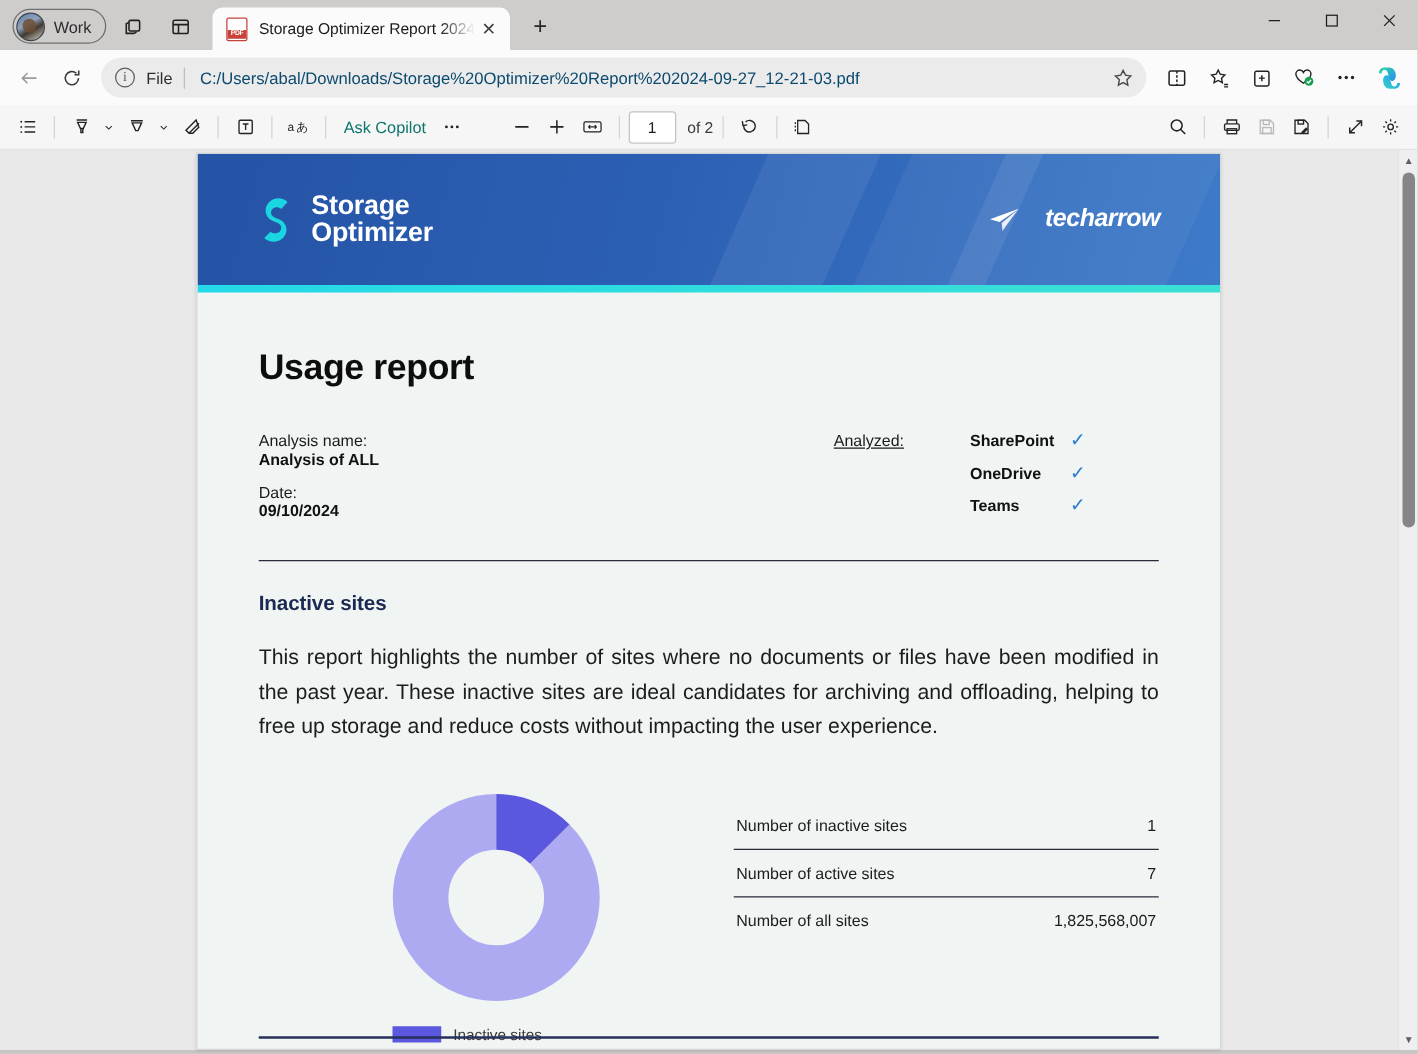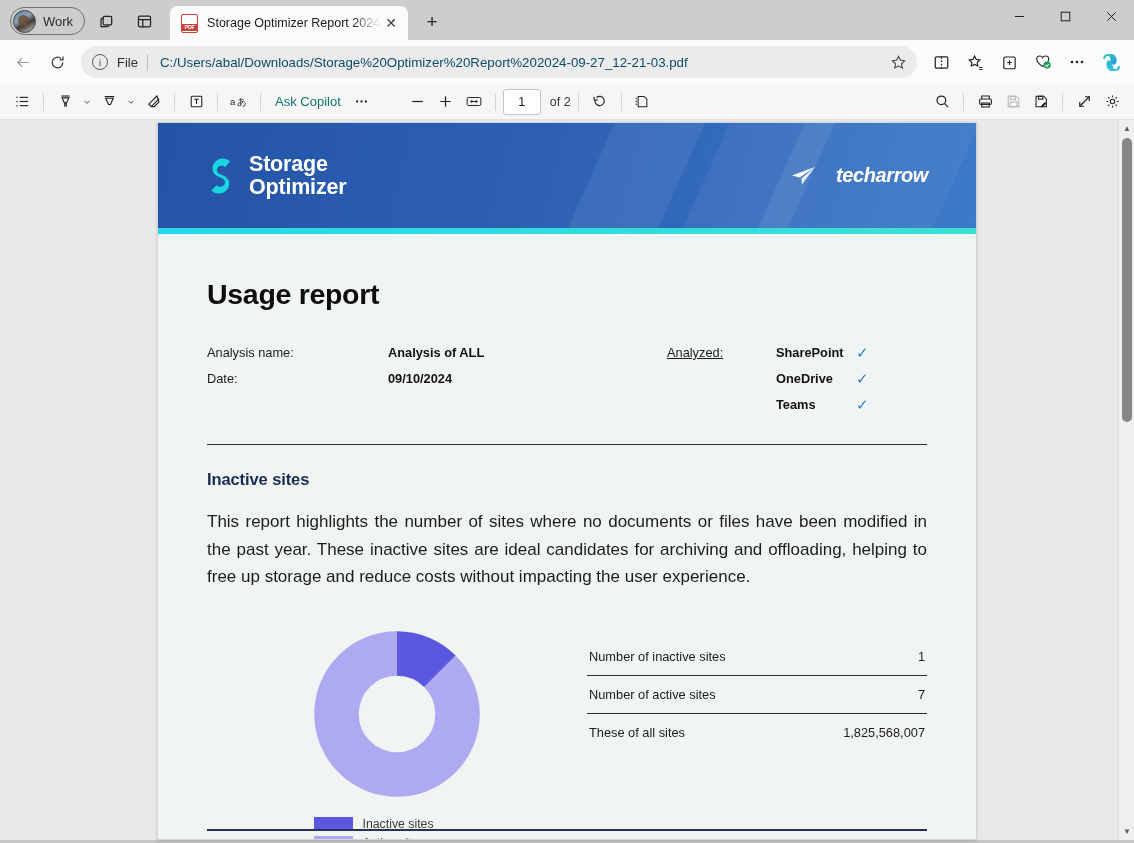--- a/index.html
+++ b/index.html
@@ -146,39 +146,39 @@
   
   .banner {
     height: 105px; position: relative; overflow: hidden;
     background: linear-gradient(104deg,#2553a5 0%,#2c60b4 46%,#3d7ac8 100%);
     display: flex; align-items: center; padding: 0 48px 0 47px;
   }
   .banner .stripe {
     position: absolute; top: -40px; height: 200px;
     background: rgba(255,255,255,.07); transform: skewX(-24deg);
   }
-  .so-logo { display: flex; align-items: flex-end; z-index: 2; }
+  .so-logo { display: flex; align-items: flex-start; z-index: 2; }
   .so-mark { width: 34px; height: 46px; flex: none; }
   .so-text {
     color: #fff; font-size: 21.5px; font-weight: bold; line-height: 1.06;
     margin-left: 10px; letter-spacing: -.2px;
   }
   .ta-logo { margin-left: auto; display: flex; align-items: center; z-index: 2; }
   .ta-text { color: #fff; font-size: 20px; font-weight: bold; letter-spacing: -.4px; margin-left: 20px; font-style: italic; }
   .cyanbar { height: 6px; background: linear-gradient(90deg,#24d9e8,#3ae0d4); }
 
   
   .pbody { padding: 44px 49px 0 49px; }
   .doc-title {
     font-size: 28.5px; font-weight: bold; color: #0d0d0d;
     letter-spacing: -.3px; margin-bottom: 34px;
   }
   .meta { display: flex; font-size: 12.8px; color: #1b1b1b; }
   .meta-left { width: 460px; }
-  .meta-row { display: flex; margin-bottom: 11px; }
+  .meta-row { display: flex; margin-bottom: 11px; flex-direction: column; }
   .meta-label { width: 181px; color: #1b1b1b; }
   .meta-value { font-weight: bold; color: #111; }
   .meta-right { display: flex; }
   .analyzed-label { width: 109px; text-decoration: underline; }
   .svc-row { display: flex; align-items: center; margin-bottom: 11px; }
   .svc-name { font-weight: bold; width: 80px; color: #111; }
   .check { color: #2d7dd2; font-size: 15px; line-height: 1; }
 
   .hr-thin { height: 1px; background: #2a2a3a; margin: 21px 0 0 0; }
 
@@ -598,21 +598,21 @@
         <div class="stats">
           <div class="stat-row">
             <span>Number of inactive sites</span>
             <span>1</span>
           </div>
           <div class="stat-row">
             <span>Number of active sites</span>
             <span>7</span>
           </div>
           <div class="stat-row">
-            <span>These of all sites</span>
+            <span>Number of all sites</span>
             <span>1,825,568,007</span>
           </div>
         </div>
       </div>
     </div>
 
     <div class="bottom-rule"></div>
   </div>
 
   <div class="sbar">

